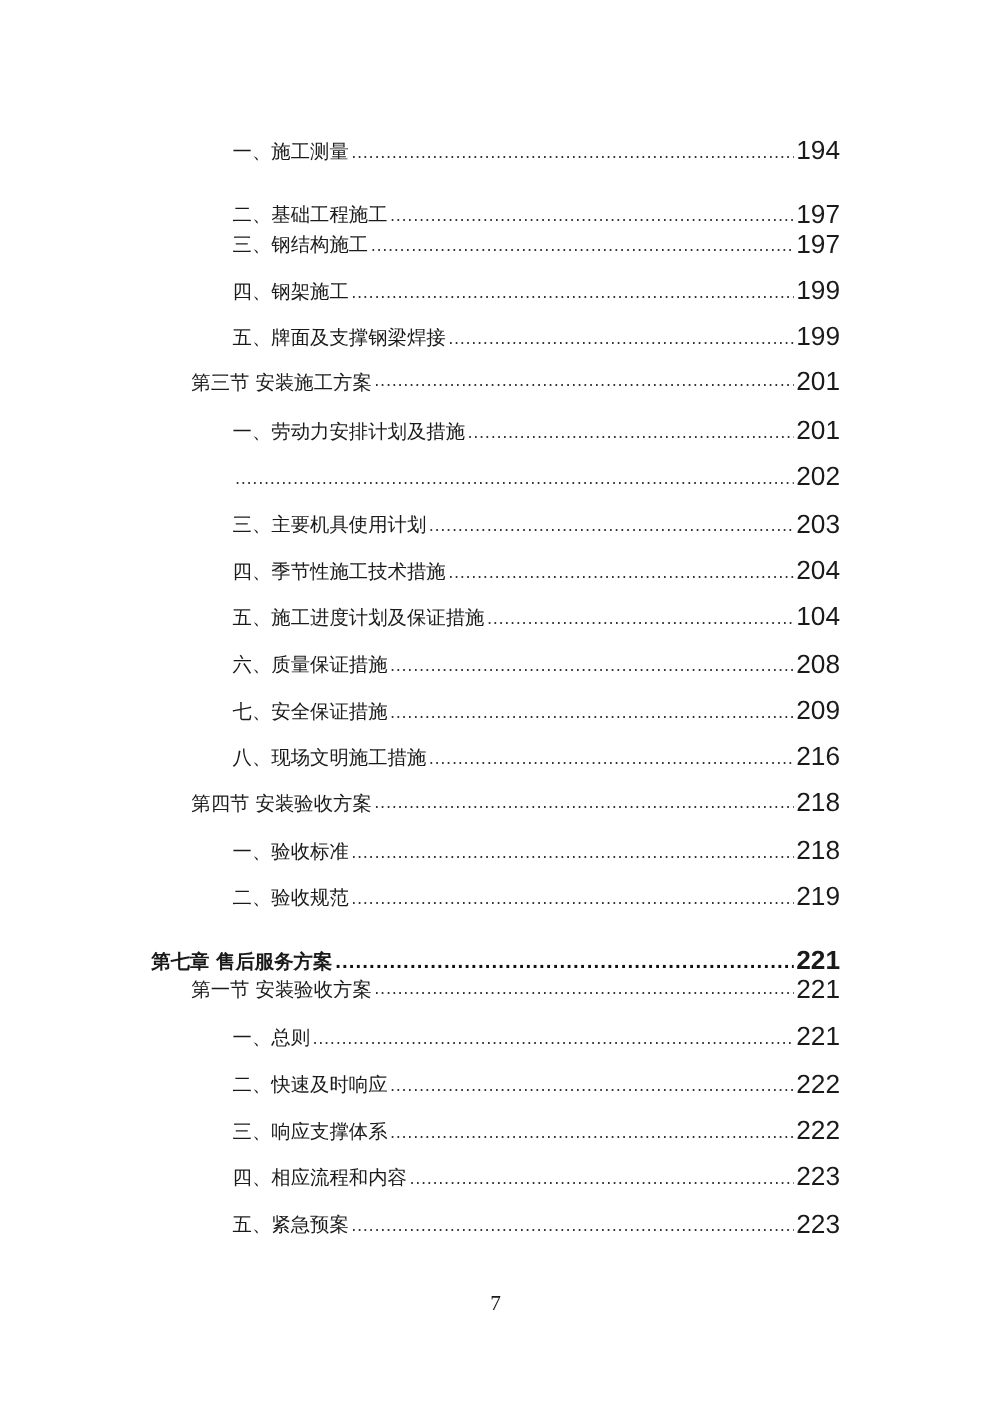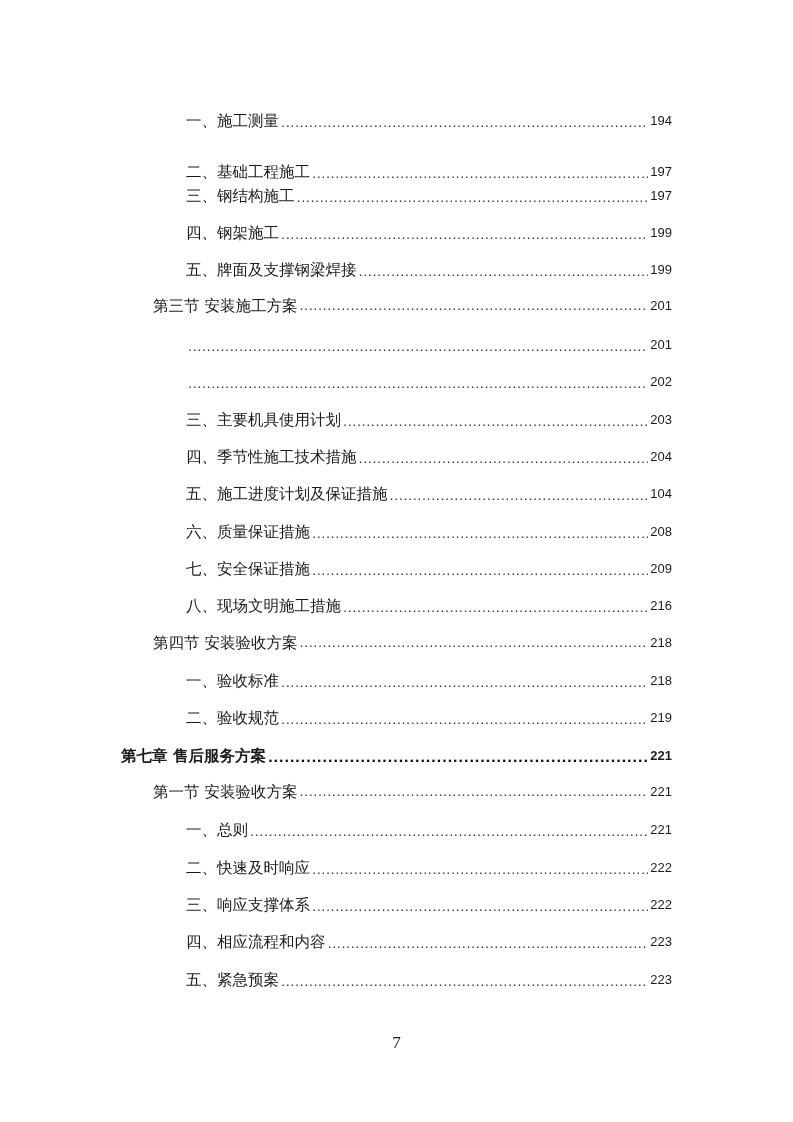--- a/index.html
+++ b/index.html
@@ -5,24 +5,24 @@
   html, body { margin: 0; padding: 0; background: #ffffff; }
   body { width: 793px; height: 1122px; position: relative; overflow: hidden;
          font-family: "DejaVu Sans", "Liberation Sans", sans-serif; color: #1a1a1a; }
   .toc { position: absolute; left: 0; top: 0; width: 793px; }
   .row { position: absolute; right: 121px; height: 22px; display: flex; align-items: flex-end;
          font-size: 15.5px; line-height: 20px; }
   .row .title { white-space: nowrap; flex: 0 0 auto; }
   .row .leader { flex: 1 1 auto; overflow: hidden; white-space: nowrap; color: #333;
                  letter-spacing: 0.5px; margin: 0 2px; font-size: 13px; line-height: 16px; }
   .row .leader::before { content: "........................................................................................................................................................................................................"; }
-  .row .page { flex: 0 0 auto; font-family: "Liberation Sans", sans-serif; font-size: 13px; }
+  .row .page { flex: 0 0 auto; font-family: "Liberation Sans", sans-serif; font-size: 21px; }
   .lvl3 { left: 186px; }
   .lvl2 { left: 153px; align-items: center; }
-  .lvl1 { left: 121px; font-weight: bold; }
+  .lvl1 { left: 121px; font-weight: bold; margin-top: 13px; }
   .lvl1 .page { font-weight: bold; }
   .lvl1 .leader { font-weight: bold; color: #111; }
   .page-number { position: absolute; top: 1033px; left: 0; width: 793px; text-align: center;
                  font-family: "Liberation Serif", serif; font-size: 17px; }
 </style>
 </head>
 <body>
 
 <div class="toc">
   <div class="row lvl3" style="top:109px">
@@ -49,20 +49,21 @@
     <span class="title">五、牌面及支撑钢梁焊接</span>
     <span class="leader"></span>
     <span class="page">199</span>
   </div>
   <div class="row lvl2" style="top:295px">
     <span class="title">第三节  安装施工方案</span>
     <span class="leader"></span>
     <span class="page">201</span>
   </div>
   <div class="row lvl3" style="top:333px">
+    <span class="title">一、劳动力安排计划及措施</span>
     <span class="leader"></span>
     <span class="page">201</span>
   </div>
   <div class="row lvl3" style="top:370px">
     <span class="leader"></span>
     <span class="page">202</span>
   </div>
   <div class="row lvl3" style="top:408px">
     <span class="title">三、主要机具使用计划</span>
     <span class="leader"></span>

